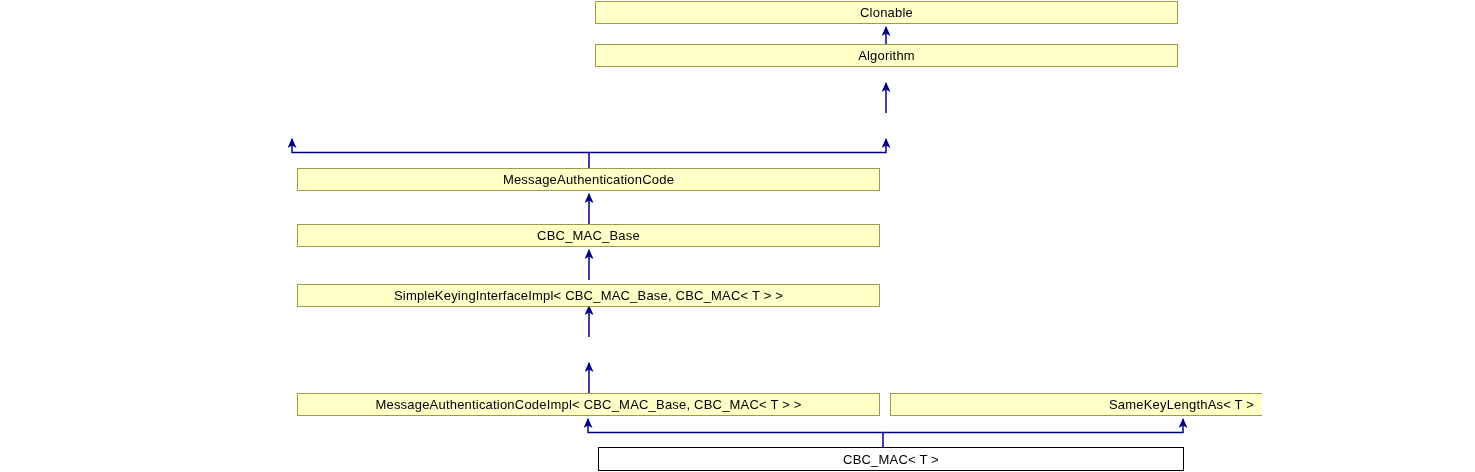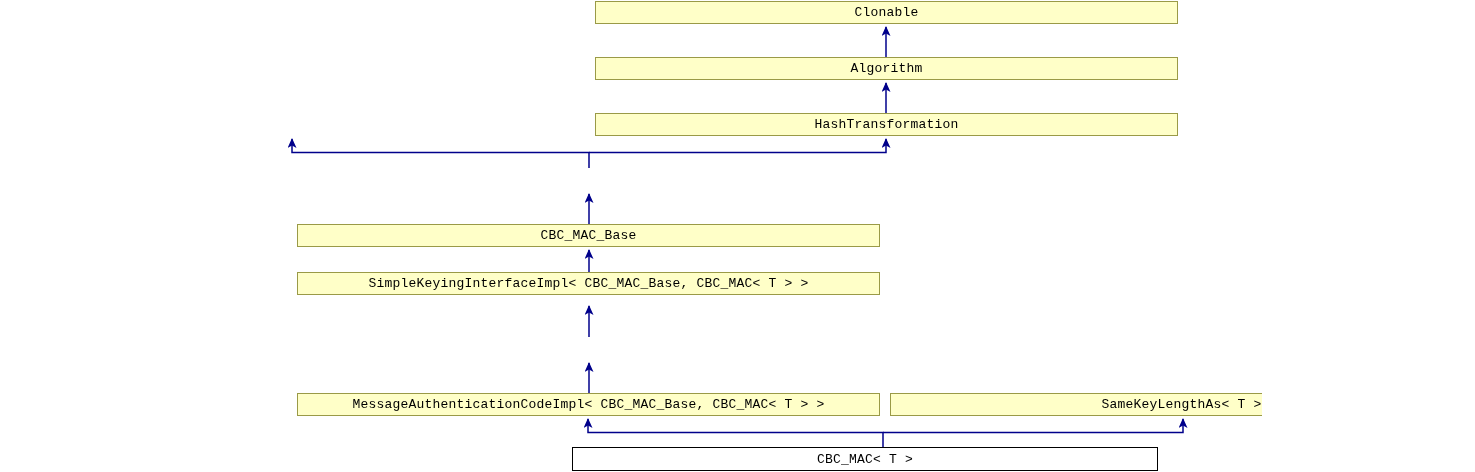--- a/index.html
+++ b/index.html
@@ -11,21 +11,21 @@
     --text: #000000;
     --bg: #FFFFFF;
   }
   * { margin: 0; padding: 0; box-sizing: border-box; }
   html, body { background: var(--bg); }
   .diagram {
     position: relative;
     width: 1262px;
     height: 472px;
     background: var(--bg);
-    font-family: Liberation Mono, monospace;
+    font-family: Liberation Sans, sans-serif;
     overflow: hidden;
     border-radius: 6px;
   }
   .node {
     position: absolute;
     background: var(--node-fill);
     border: 1px solid var(--node-border);
     color: var(--text);
     font-size: 13px;
     letter-spacing: 0.2px;
@@ -72,44 +72,44 @@
     <path d="M589,337 L589,306" marker-end="url(#arrow)"></path>
     <path d="M589,393 L589,363" marker-end="url(#arrow)"></path>
     <path d="M883,447 L883,432.5 L588,432.5 L588,419" marker-end="url(#arrow)"></path>
     <path d="M883,432.5 L1183,432.5 L1183,419" marker-end="url(#arrow)"></path>
   </svg>
 
   <div class="node" style="left:595px; top:1px; width:583px; height:23px">
     <span>Clonable</span>
   </div>
 
-  <div class="node" style="left:595px; top:57px; width:583px; height:23px">
+  <div class="node" style="left:595px; top:44px; width:583px; height:23px">
     <span>Algorithm</span>
   </div>
 
 
-  <div class="node" style="left:595px; top:113px; width:583px; height:23px">
-    <span>HashTransformation</span>
+
+  <div class="node" style="left:297px; top:168px; width:583px; height:23px">
+    <span>MessageAuthenticationCode</span>
   </div>
-
 
   <div class="node" style="left:297px; top:224px; width:583px; height:23px">
     <span>CBC_MAC_Base</span>
   </div>
 
-  <div class="node" style="left:297px; top:272px; width:583px; height:23px">
+  <div class="node" style="left:297px; top:284px; width:583px; height:23px">
     <span>SimpleKeyingInterfaceImpl&lt; CBC_MAC_Base, CBC_MAC&lt; T &gt; &gt;</span>
   </div>
 
 
   <div class="node" style="left:297px; top:393px; width:583px; height:23px">
     <span>MessageAuthenticationCodeImpl&lt; CBC_MAC_Base, CBC_MAC&lt; T &gt; &gt;</span>
   </div>
 
   <div class="node" style="left:890px; top:393px; width:583px; height:23px">
     <span>SameKeyLengthAs&lt; T &gt;</span>
   </div>
 
-  <div class="node highlight" style="left:572px; top:447px; width:586px; height:24px">
+  <div class="node highlight" style="left:598px; top:447px; width:586px; height:24px">
     <span>CBC_MAC&lt; T &gt;</span>
   </div>
 
 </div>
 
 </body></html>

